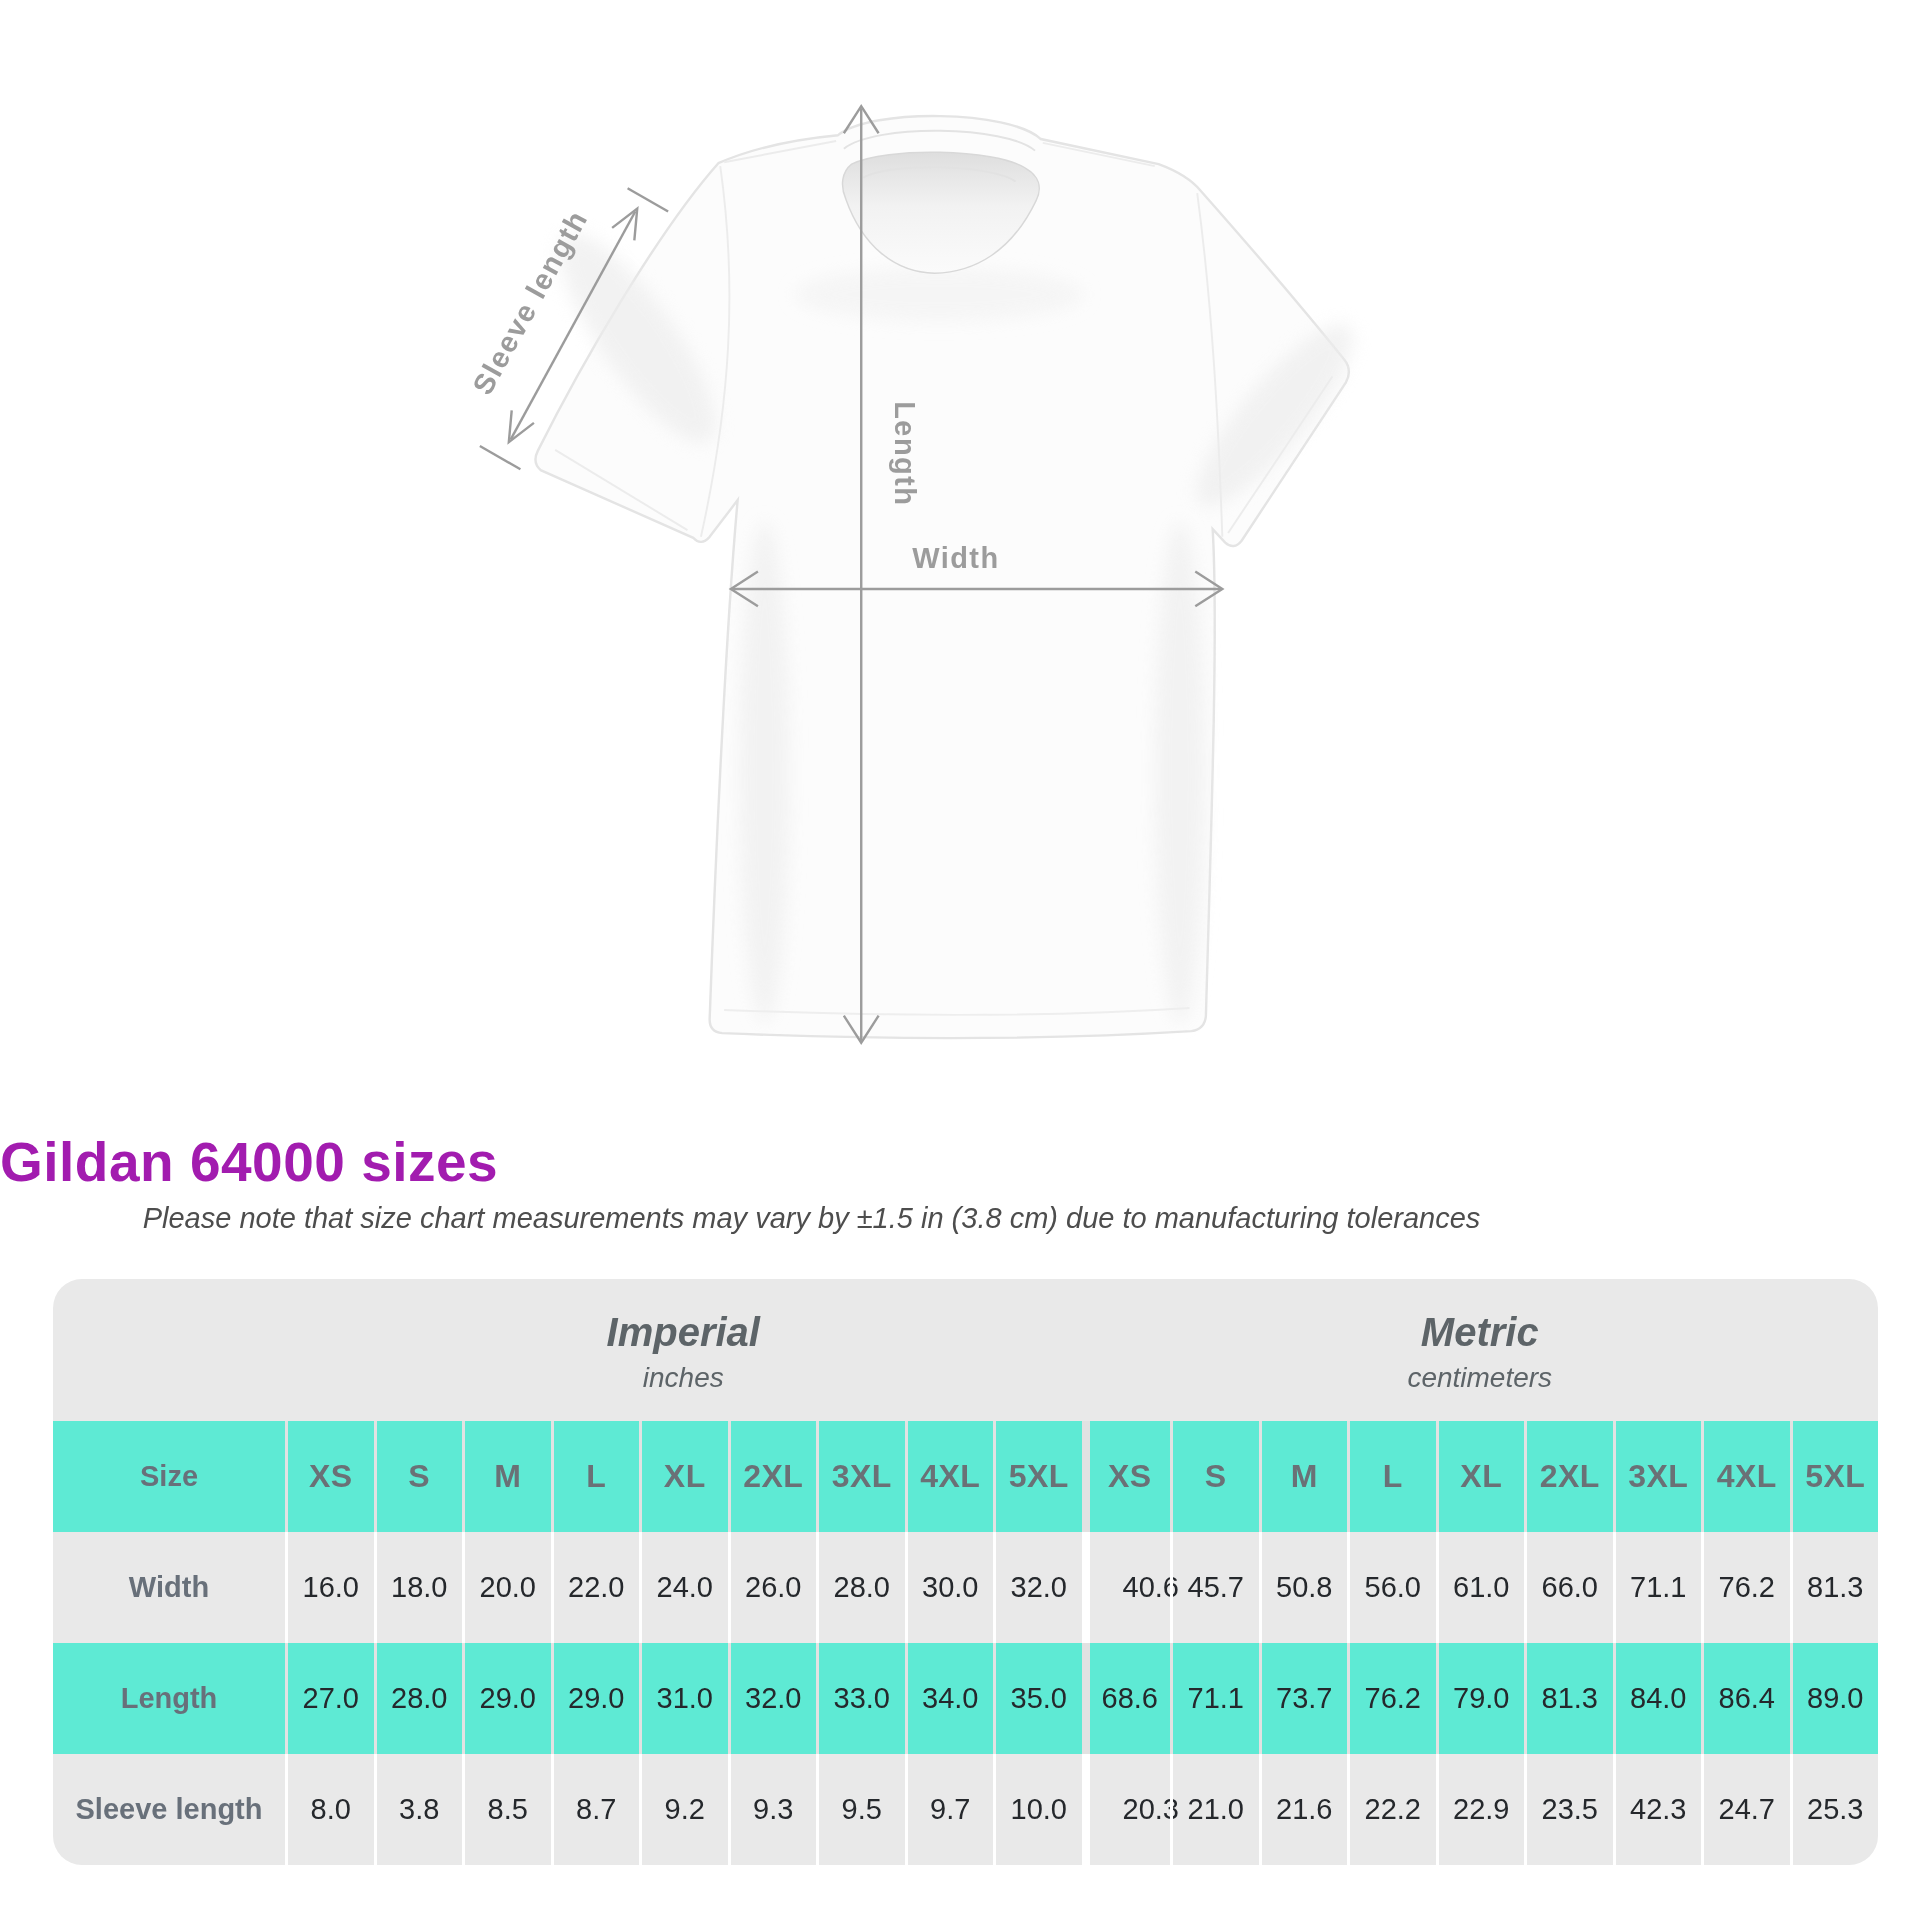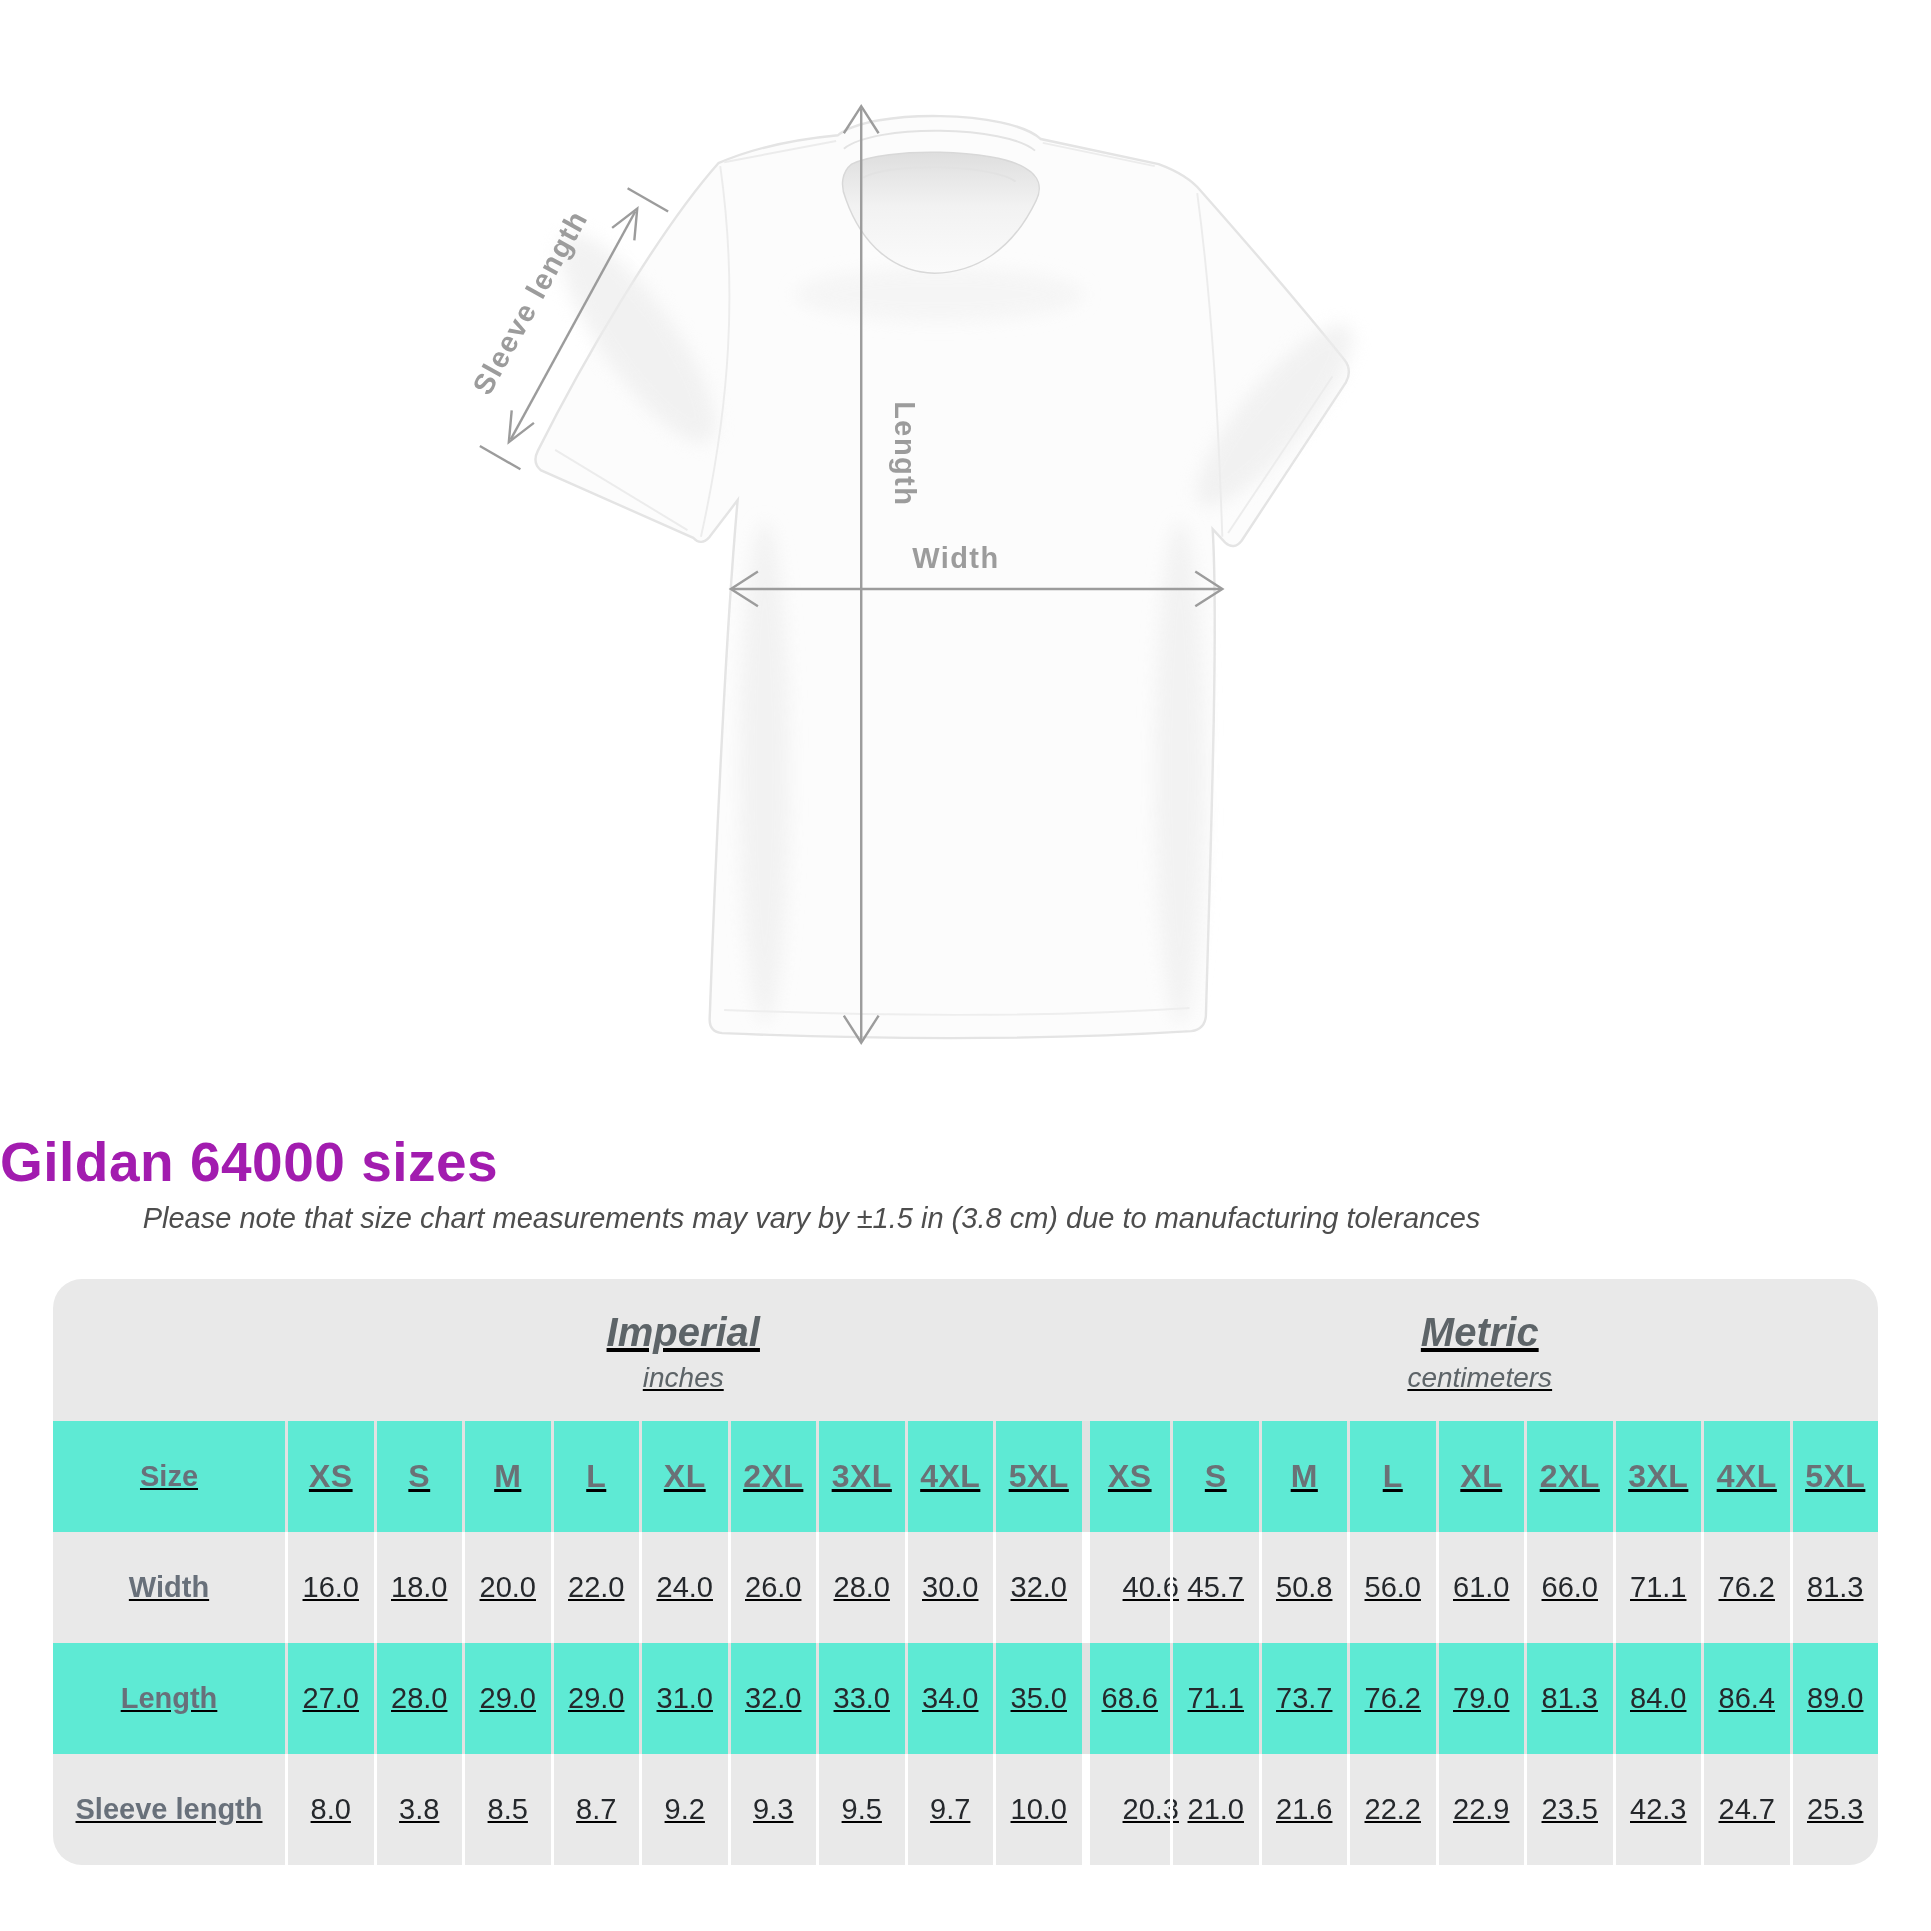--- a/index.html
+++ b/index.html
@@ -15,21 +15,21 @@
     position:absolute;top:1130px;left:0;width:1931px;margin:0;
     text-align:left;font-size:55px;font-weight:bold;color:#a21caf;letter-spacing:0.5px;
   }
   .page-subtitle{
     position:absolute;top:1202px;left:0;width:1623px;margin:0;
     text-align:center;font-size:29px;font-style:italic;color:#4d4d4d;
   }
   
   .size-table{
     position:absolute;left:53px;top:1279px;width:1825px;height:586px;
-    border-radius:29px;overflow:hidden;background:#ffffff;text-decoration:underline;
+    border-radius:29px;overflow:hidden;background:#ffffff;
   }
   .units-row{
     display:grid;grid-template-columns:232px repeat(18,1fr);
     height:142px;background:#e9e9e9;
   }
   .unit-group{display:flex;flex-direction:column;align-items:center;justify-content:center;gap:7.7px;padding-top:3.9px;}
   .unit-imperial{grid-column:2 / span 9;}
   .unit-metric{grid-column:11 / span 9;}
   .unit-name{font-size:40px;font-weight:bold;font-style:italic;color:#5d6468;}
   .unit-sub{font-size:28px;font-style:italic;color:#5d6468;}

